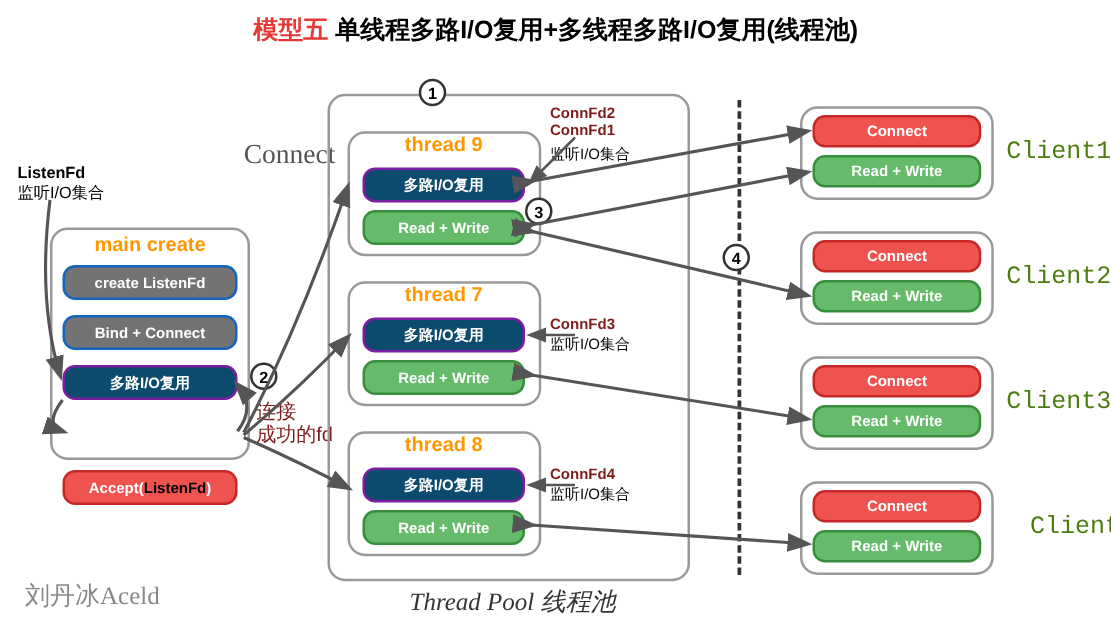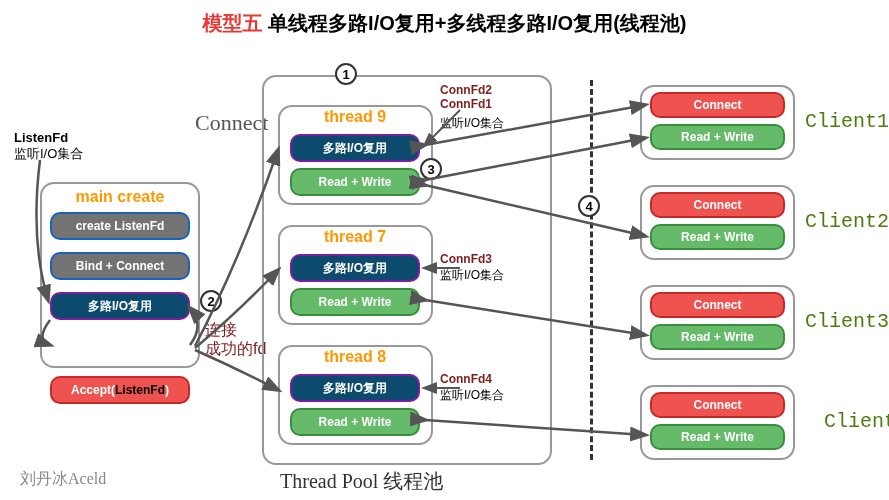--- a/index.html
+++ b/index.html
@@ -66,28 +66,29 @@
   }
   .client-label {
     font-family: Liberation Mono, monospace;
     font-size: 20px;
     color: #4d7c0f;
   }
   .threadpool-label {
     font-family: "Comic Sans MS", cursive;
     font-size: 20px;
     color: #333;
-    text-align: left;
+    text-align: center;
+    font-style: italic;
   }
   .sig {
     position: absolute;
     left: 20px;
     bottom: 10px;
     font-family: "Brush Script MT", cursive;
-    font-size: 16px;
+    font-size: 20px;
     color: #888;
   }
   .step-circle {
     position: absolute;
     width: 22px; height: 22px;
     border: 2px solid #333;
     border-radius: 50%;
     background: #fff;
     font-size: 13px;
     font-weight: bold;

